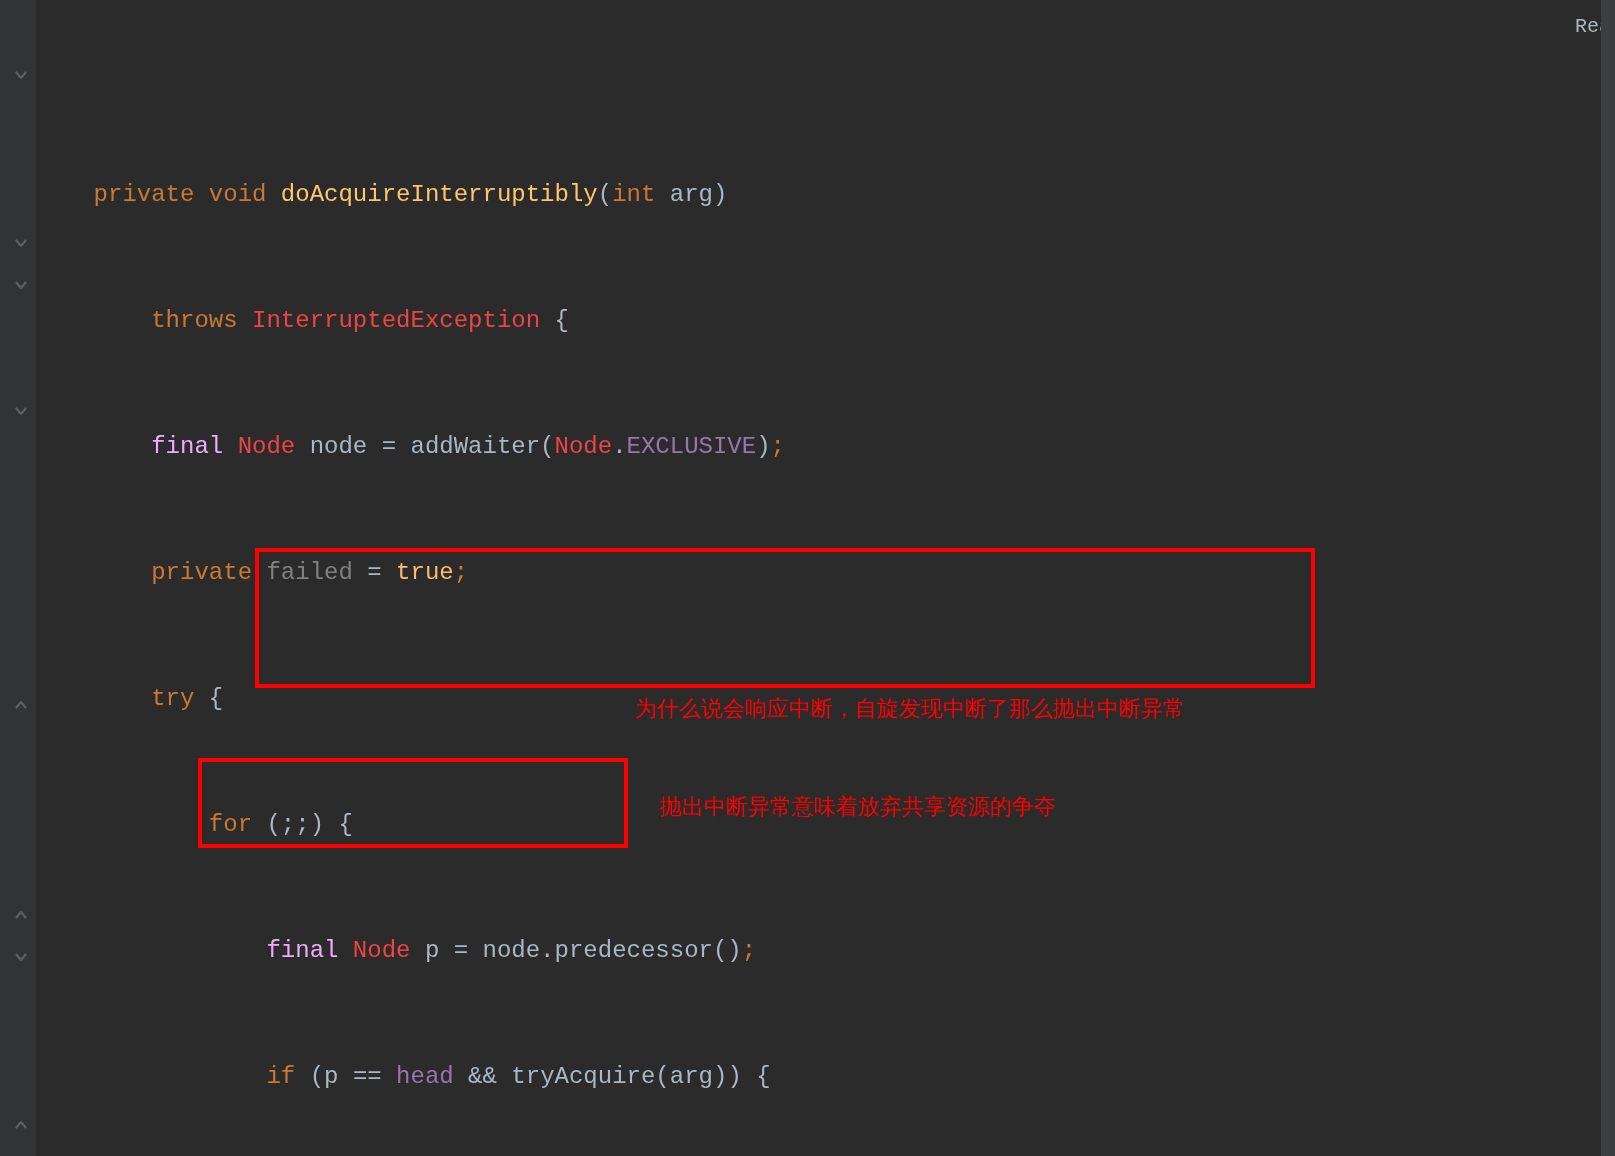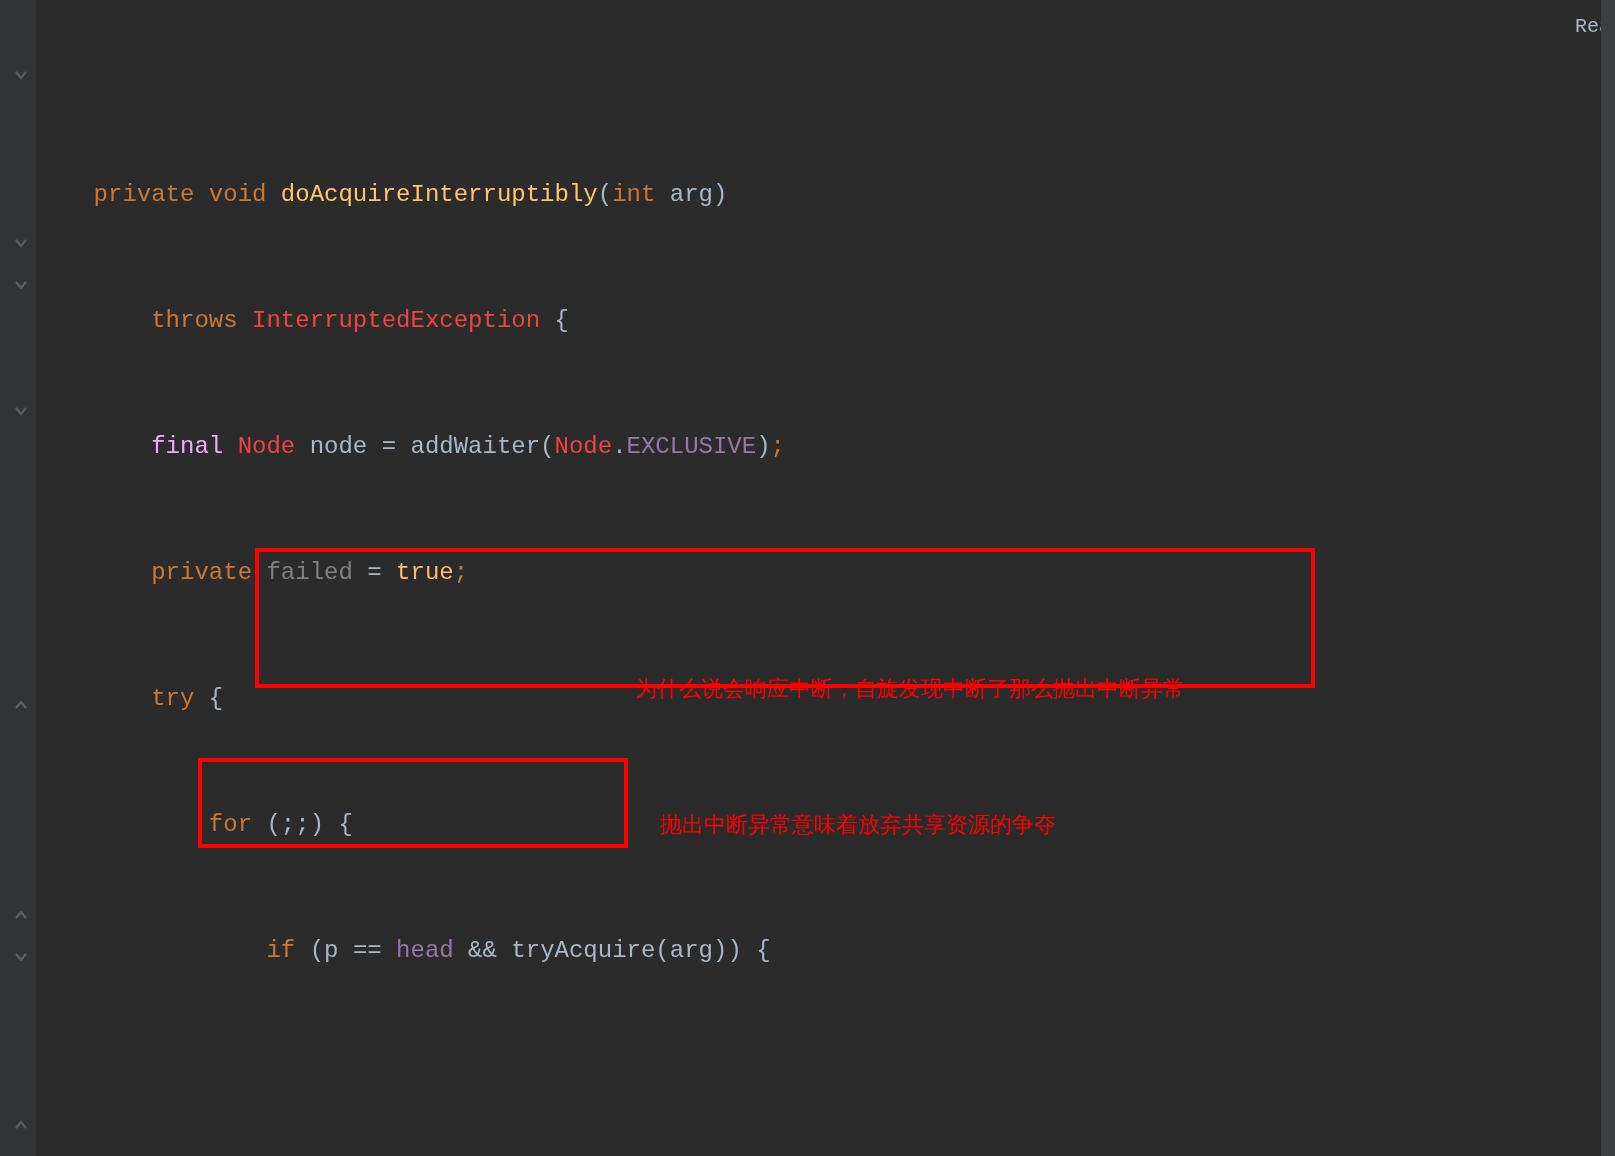--- a/index.html
+++ b/index.html
@@ -149,20 +149,21 @@
 
   <div class="code-area">
     <div class="right-text">Rea</div>
 
     <div class="code-line">    <span class="kw-private">private</span> <span class="kw-void">void</span> <span class="method-decl">doAcquireInterruptibly</span><span class="punct">(</span><span class="kw-int">int</span> <span class="param">arg</span><span class="punct">)</span></div>
     <div class="code-line">        <span class="kw-throws">throws</span> <span class="type">InterruptedException</span> <span class="punct">{</span></div>
     <div class="code-line">        <span class="kw-final">final</span> <span class="type">Node</span> <span class="local-var">node</span> <span class="punct">=</span> <span class="method-call">addWaiter</span><span class="punct">(</span><span class="type">Node</span><span class="punct">.</span><span class="static-field">EXCLUSIVE</span><span class="punct">)</span><span class="semicolon">;</span></div>
     <div class="code-line">        <span class="kw-boolean">private</span> <span class="unused">failed</span> <span class="punct">=</span> <span class="kw-true">true</span><span class="semicolon">;</span></div>
     <div class="code-line">        <span class="kw-try">try</span> <span class="punct">{</span></div>
     <div class="code-line">            <span class="kw-for">for</span> <span class="punct">(;;)</span> <span class="punct">{</span></div>
+    <div class="code-line">                <span class="kw-final">final</span> <span class="type">Node</span> <span class="local-var">p</span> <span class="punct">=</span> <span class="local-var">node</span><span class="punct">.</span><span class="method-call">predecessor</span><span class="punct">()</span><span class="semicolon">;</span></div>
     <div class="code-line">                <span class="kw-if">if</span> <span class="punct">(</span><span class="local-var">p</span> <span class="punct">==</span> <span class="field-ref">head</span> <span class="punct">&amp;&amp;</span> <span class="method-call">tryAcquire</span><span class="punct">(</span><span class="local-var">arg</span><span class="punct">)</span><span class="punct">)</span> <span class="punct">{</span></div>
     
     
     
     
     
     
     
     
     
@@ -172,14 +173,14 @@
     
     
   </div>
 
   <div class="scrollbar-track"></div>
 </div>
 
 <div class="annotation-box" style="top:548px; left:255px; width:1060px; height:140px;"></div>
 <div class="annotation-box" style="top:758px; left:198px; width:430px; height:90px;"></div>
 
-<div class="annotation-text" style="top:674px; left:635px;">为什么说会响应中断，自旋发现中断了那么抛出中断异常</div>
-<div class="annotation-text" style="top:810px; left:660px;">抛出中断异常意味着放弃共享资源的争夺</div>
+<div class="annotation-text" style="top:694px; left:635px;">为什么说会响应中断，自旋发现中断了那么抛出中断异常</div>
+<div class="annotation-text" style="top:792px; left:660px;">抛出中断异常意味着放弃共享资源的争夺</div>
 
 </body></html>

